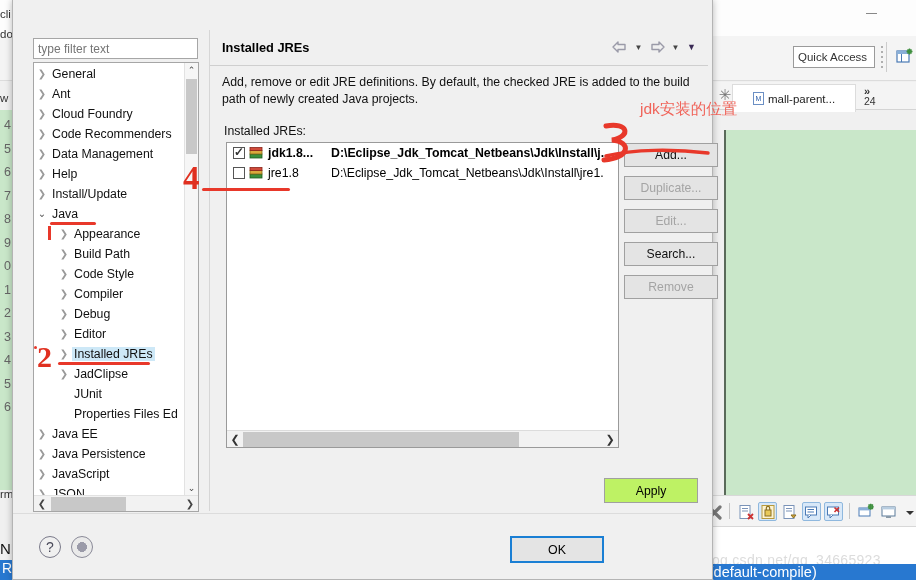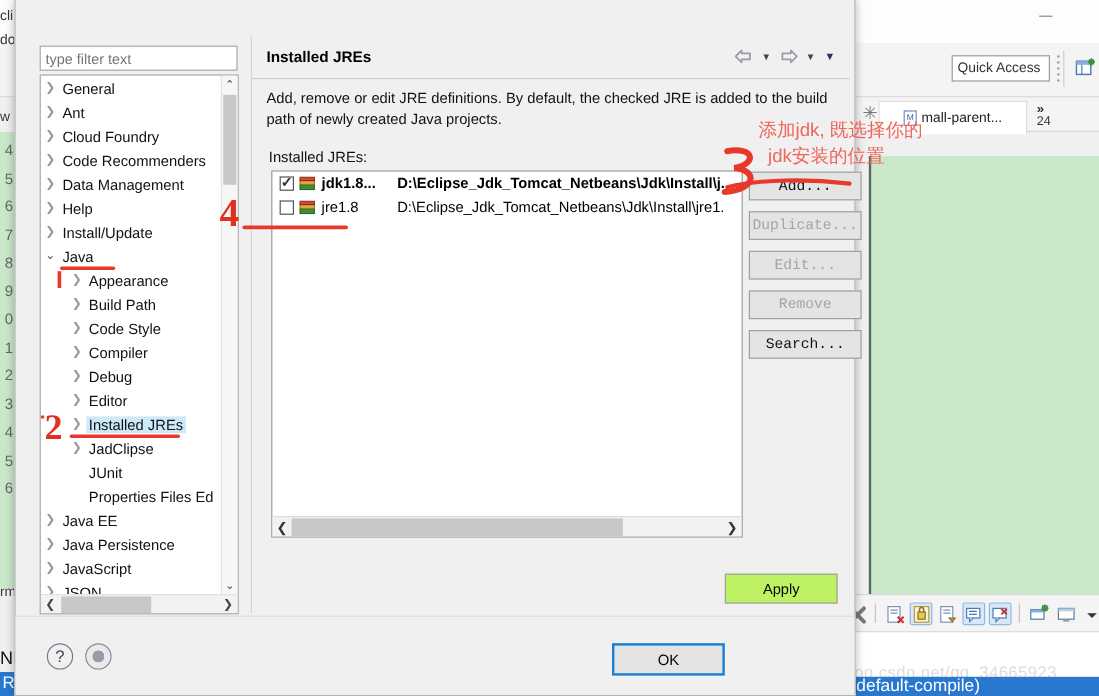--- a/index.html
+++ b/index.html
@@ -309,21 +309,21 @@
   #table-hsb .sb-arrow { width:16px; text-align:center; font-size:11px; color:#333; }
   #table-hsb .sb-thumb { height:15px; width: 276px; background:#c8c8c8; }
   
   #btncol {
     position:absolute; left: 414px; top: 113px;
     width: 94px;
     display:flex; flex-direction:column; gap: 9px;
   }
   .pbtn {
     height: 24px; background: #e4e4e4; border:1px solid #a0a0a0;
-    font-family:Liberation Mono, monospace;
+    font-family:Liberation Sans, sans-serif;
     font-size: 12.2px; color:#111;
     display:flex; align-items:center; justify-content:center;
   }
   .pbtn.disabled { color:#a4a4a4; }
   #apply-btn {
     position:absolute; right: 10px; bottom: 8px;
     width: 94px; height: 25px;
     background:#bef264; border:1px solid #a0a0a0;
     font-size:12.2px; display:flex; align-items:center; justify-content:center;
   }
@@ -676,36 +676,35 @@
         <div class="sb-arrow">❮</div>
         <div class="sb-thumb"></div>
         <div class="sb-arrow" style="margin-left:auto;">❯</div>
       </div>
     </div>
 
     <div id="btncol">
       <div class="pbtn">Add...</div>
       <div class="pbtn disabled">Duplicate...</div>
       <div class="pbtn disabled">Edit...</div>
+      <div class="pbtn">Search...</div>
       <div class="pbtn disabled">Remove</div>
-      <div class="pbtn">Search...</div>
     </div>
 
     <div id="apply-btn">Apply</div>
   </div>
 
   <div id="footer">
     <div id="help-btn">?</div>
     <div id="hover-btn"></div>
     <div id="ok-btn">OK</div>
   </div>
 </div>
 
 <div id="anno-text">
-  <div>添加jdk, 既选择你的</div>
   <div style="padding-left:8px;">jdk安装的位置</div>
 </div>
 
 <svg class="anno" style="left:598px;top:118px;" width="48" height="50">
   <path d="M8 8 C 30 4, 34 18, 14 22 C 34 24, 32 40, 6 42" fill="none" stroke="#e8382a" stroke-width="5" stroke-linecap="round"></path>
 </svg>
 
 <div id="anno-4">4</div>
 <div class="uline" style="left:202px;top:188px;width:88px;"></div>
 

